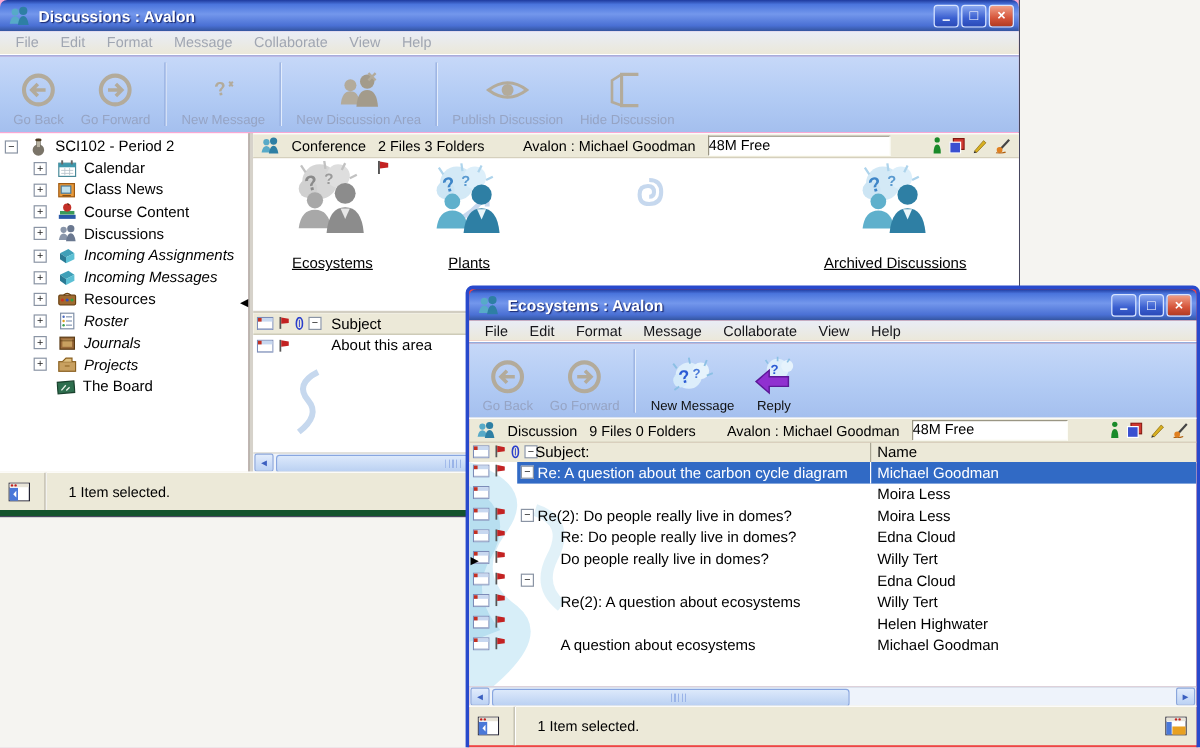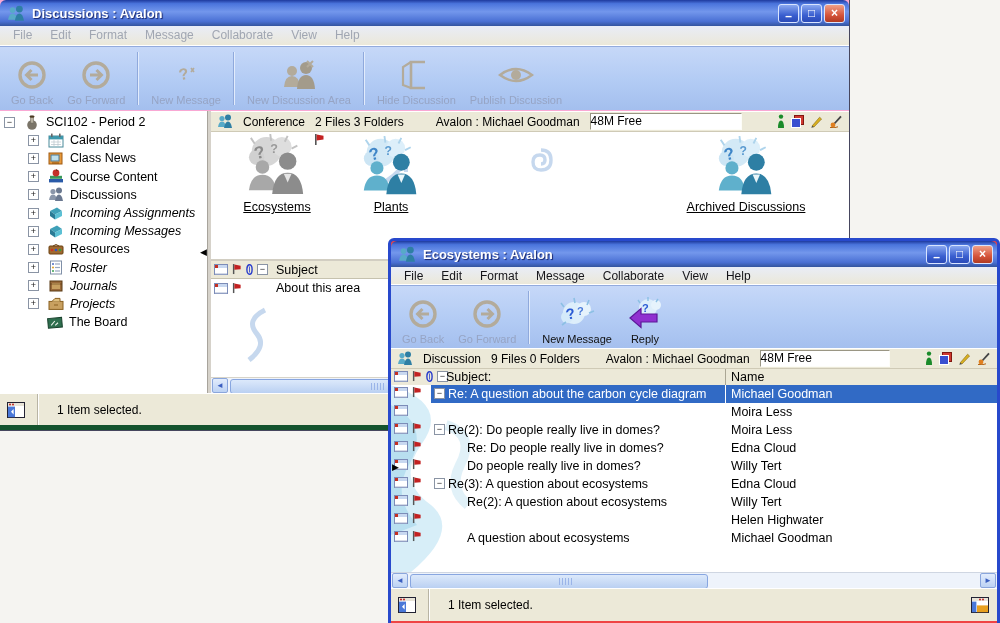--- a/index.html
+++ b/index.html
@@ -52,21 +52,21 @@
   .tree-row.noexp{padding-left:47px;}
   .expand{width:11px;height:11px;border:1px solid #8a94a4;background:#fff;display:flex;align-items:center;
     justify-content:center;font-size:9px;line-height:1;color:#222;box-sizing:border-box;margin-right:9px;flex:none;}
   .ti{width:16px;height:15px;margin-right:6px;flex:none;}
   .tree-label.italic{font-style:italic;}
   .vsplit{position:absolute;left:207px;top:111px;width:4px;bottom:31px;background:#d6d2ca;border-left:1px solid #a8a49c;}
   .split-arrow{position:absolute;font-size:9px;color:#000;line-height:1;}
   .rightpane{position:absolute;left:211px;right:0;top:111px;bottom:31px;background:#fff;}
   .iconpane{position:absolute;left:0;right:0;top:21px;height:127px;background:#fff;overflow:hidden;}
   .bigfolder{position:absolute;text-align:center;font-size:12.5px;color:#000;}
-  .bigfolder .lbl{display:inline-block;margin-top:1px;}
+  .bigfolder .lbl{display:inline-block;margin-top:13px;}
   .bigfolder .lbl.underline{text-decoration:underline;}
   .flag-abs{position:absolute;}
   .subjectpane{position:absolute;left:0;right:0;top:148px;bottom:0;border-top:2px solid #d2cec2;background:#fff;overflow:hidden;}
   .subj-header{height:17px;background:#ece9d8;border-bottom:1px solid #c6c2ae;display:flex;align-items:center;
     font-size:12.5px;padding-left:3px;gap:4px;color:#000;}
   .subj-row{height:18px;display:flex;align-items:center;font-size:12.5px;padding-left:3px;gap:4px;color:#000;}
   .subj-row .rl{margin-left:30px;}
   .hscroll{position:absolute;left:0;right:0;bottom:0;height:16px;background:#eef3fb;border-top:1px solid #d8d4c8;}
   .sb-btn{position:absolute;top:0;width:16px;height:15px;background:linear-gradient(180deg,#e2ecfc,#bcd2f4);
     border:1px solid #8aa6dc;border-radius:2px;color:#3b5fc0;font-size:8px;display:flex;align-items:center;justify-content:center;box-sizing:border-box;}
@@ -199,35 +199,35 @@
               <circle cx="27" cy="9" r="6" fill="#a39b8b"></circle>
               <path d="M18,30 Q19,16 27,16 Q35,16 36,30 Z" fill="#a39b8b"></path>
               <path d="M28,2 l6,6 M34,2 l-6,6" stroke="#b3ab9b" stroke-width="2"></path>
             </svg>
           </span>
         <span class="tlabel">New Discussion Area</span>
       </div>
       <div class="tsep"></div>
       <div class="tbtn disabled">
         <span class="ticon">
+            <svg width="40" height="24" viewBox="0 0 40 24">
+              <path d="M4,12 Q20,0 36,12 Q20,24 4,12 Z" fill="none" stroke="#b3ab9b" stroke-width="2.4"></path>
+              <circle cx="20" cy="12" r="5" fill="#b3ab9b"></circle>
+            </svg>
+          </span>
+        <span class="tlabel">Publish Discussion</span>
+      </div>
+      <div class="tbtn disabled">
+        <span class="ticon">
             <svg width="34" height="32" viewBox="0 0 34 32">
               <path d="M26,3 H12 V29 H26" fill="none" stroke="#b3ab9b" stroke-width="2.6"></path>
               <path d="M12,3 L4,8 V26 L12,29" fill="none" stroke="#b3ab9b" stroke-width="2.2"></path>
             </svg>
           </span>
         <span class="tlabel">Hide Discussion</span>
-      </div>
-      <div class="tbtn disabled">
-        <span class="ticon">
-            <svg width="40" height="24" viewBox="0 0 40 24">
-              <path d="M4,12 Q20,0 36,12 Q20,24 4,12 Z" fill="none" stroke="#b3ab9b" stroke-width="2.4"></path>
-              <circle cx="20" cy="12" r="5" fill="#b3ab9b"></circle>
-            </svg>
-          </span>
-        <span class="tlabel">Publish Discussion</span>
       </div>
     </div>
 
     <div class="tree">
       <div class="tree-row lvl0">
         <span class="expand">−</span>
         <svg class="ti" viewBox="0 0 16 15">
             <circle cx="8" cy="10" r="4.8" fill="#7a7468"></circle>
             <rect x="6.4" y="1" width="3.2" height="7" fill="#b8b2a2" stroke="#6a6458" stroke-width="0.5"></rect>
             <ellipse cx="8" cy="1.6" rx="2.6" ry="1.2" fill="#4a3a22"></ellipse>
@@ -694,21 +694,20 @@
       <div class="mrow">
         <span class="ricons">
           <svg width="14" height="11" viewBox="0 0 14 11">
               <use href="#envelope-ic"></use>
             </svg>
           <svg width="10" height="11" viewBox="0 0 11 12">
               <use href="#flag-ic"></use>
             </svg>
         </span>
         <span class="expand texp">−</span>
-        <span class="subj">Re(3): A question about ecosystems</span>
         <span class="nm">Edna Cloud</span>
       </div>
 
       <div class="mrow child">
         <span class="ricons">
           <svg width="14" height="11" viewBox="0 0 14 11">
               <use href="#envelope-ic"></use>
             </svg>
           <svg width="10" height="11" viewBox="0 0 11 12">
               <use href="#flag-ic"></use>

